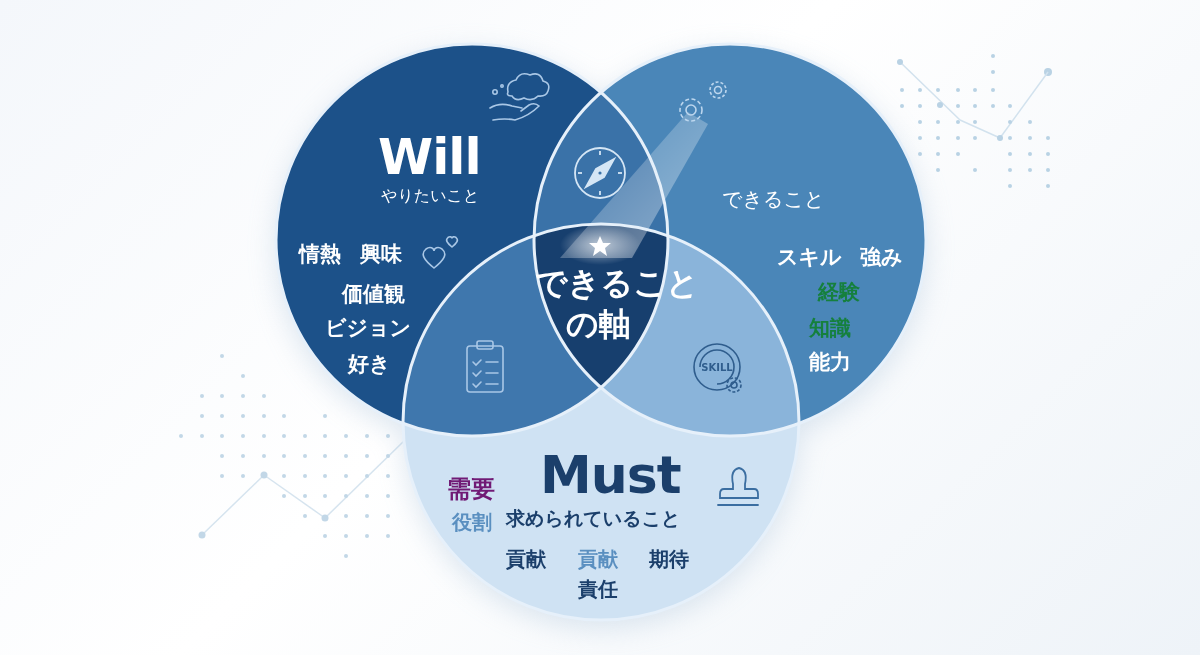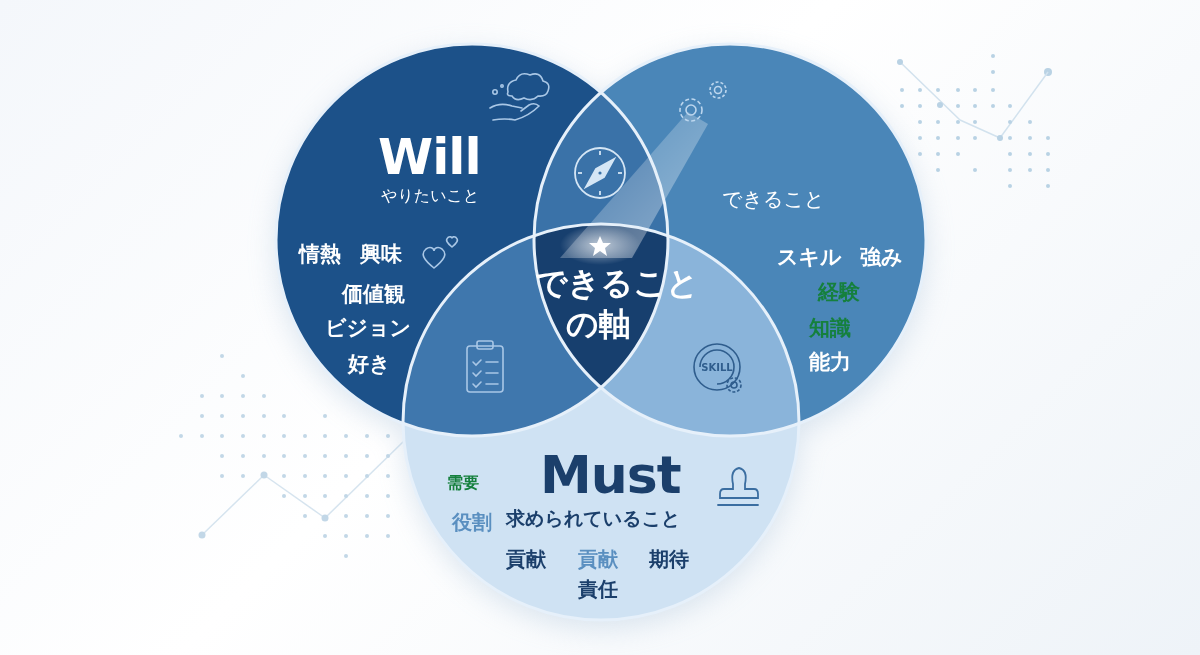--- a/index.html
+++ b/index.html
@@ -254,19 +254,19 @@
   <div class="lbl" style="left:809px;top:314px;font-size:21px;color:#15803d;">知識</div>
   <div class="lbl" style="left:809px;top:348px;font-size:21px;color:#fff;">能力</div>
 
   
   <div class="lbl" style="left:535px;top:262px;font-size:32px;color:#fff;">できること</div>
   <div class="lbl" style="left:566px;top:303px;font-size:32px;color:#fff;">の軸</div>
 
   
   <div class="lbl title" style="left:540px;top:445px;font-size:52px;color:#1b3f6b;">Must</div>
   <div class="lbl" style="left:506px;top:506px;font-size:19px;color:#1b3f6b;">求められていること</div>
-  <div class="lbl" style="left:447px;top:473px;font-size:16px;color:#15803d;">需要</div>
+  <div class="lbl" style="left:447px;top:473px;font-size:24px;color:#701a75;">需要</div>
   <div class="lbl" style="left:452px;top:509px;font-size:20px;color:#5a8fc0;">役割</div>
   <div class="lbl" style="left:506px;top:546px;font-size:20px;color:#1b3f6b;">貢献</div>
   <div class="lbl" style="left:578px;top:546px;font-size:20px;color:#5a8fc0;">貢献</div>
   <div class="lbl" style="left:649px;top:546px;font-size:20px;color:#1b3f6b;">期待</div>
   <div class="lbl" style="left:578px;top:576px;font-size:20px;color:#1b3f6b;">責任</div>
 </div>
 
 </body></html>

